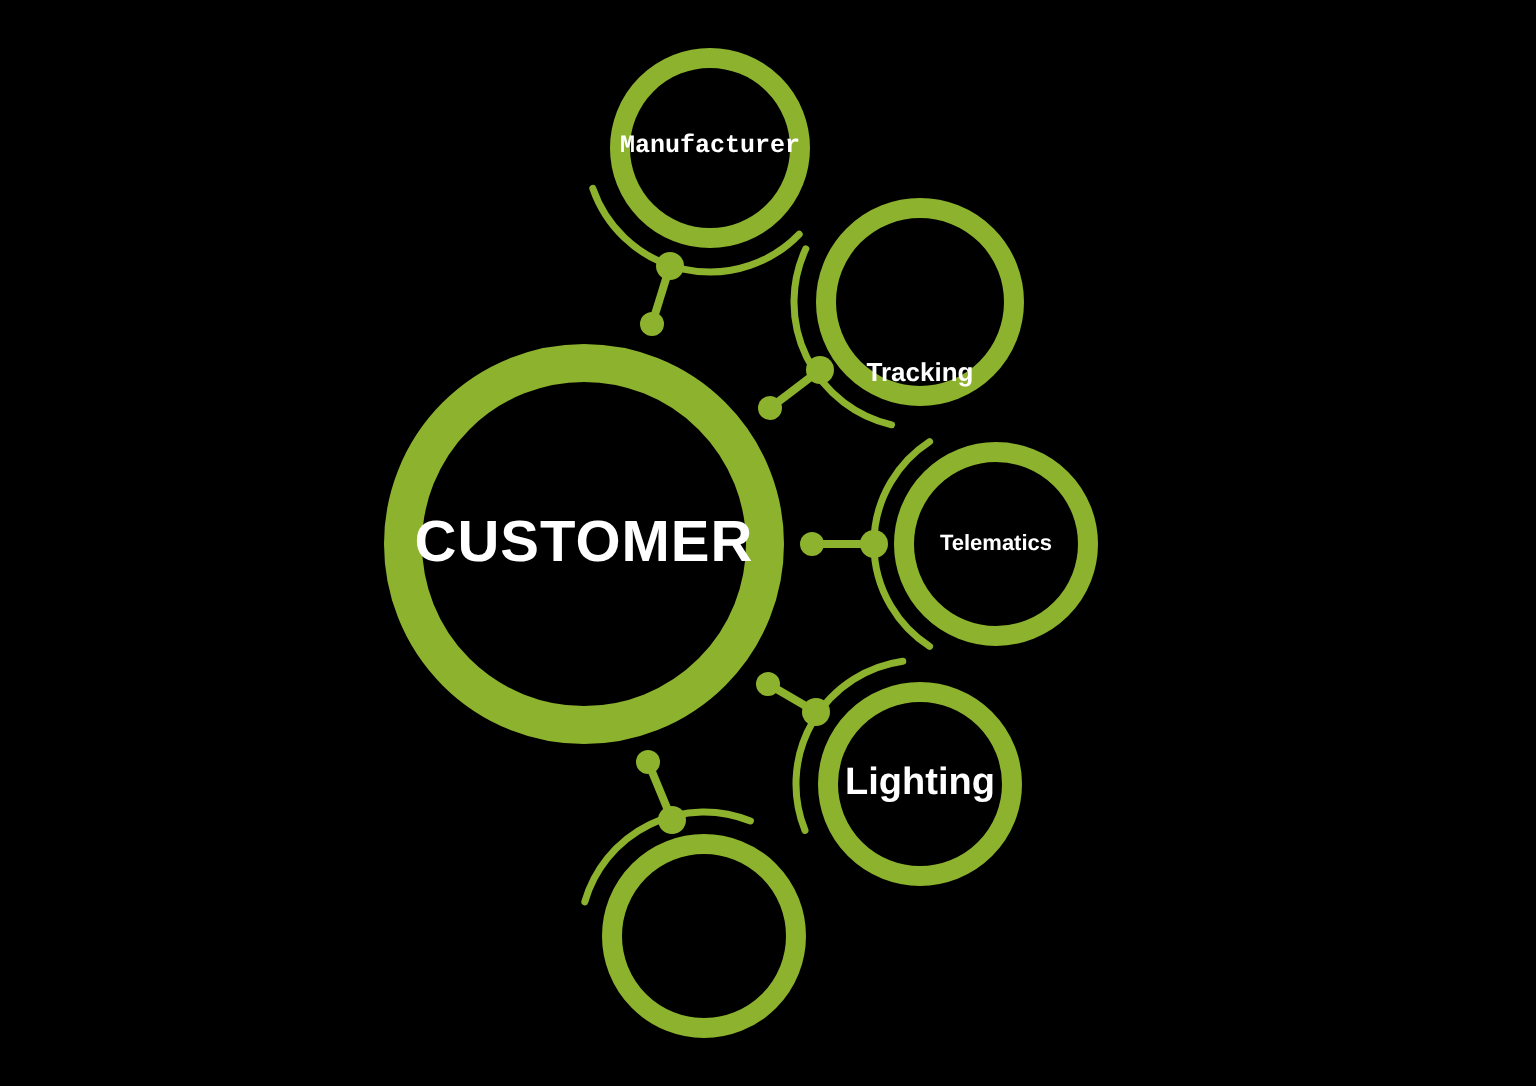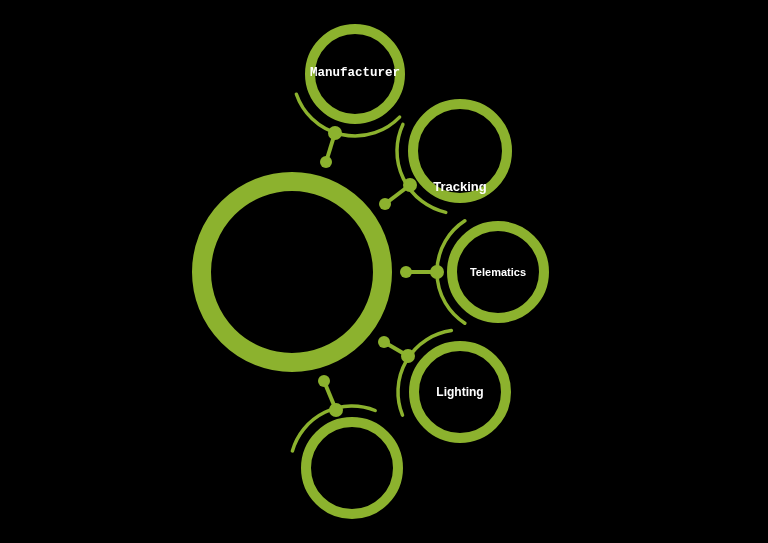--- a/index.html
+++ b/index.html
@@ -48,21 +48,21 @@
     margin-top: 36px;
   }
   .label-telematics {
     left: 498px;
     top: 272px;
     font-size: 11px;
   }
   .label-lighting {
     left: 460px;
     top: 392px;
-    font-size: 12px;
+    font-size: 19px;
     text-align: center;
   }
   .label-incab {
     left: 352px;
     top: 469px;
     font-size: 15px;
     line-height: 22px;
     white-space: normal;
     width: 90px;
   }
@@ -100,18 +100,19 @@
     <circle cx="408" cy="356" r="7" fill="#8CB22E"></circle>
     <circle cx="336" cy="410" r="7" fill="#8CB22E"></circle>
 
     <circle cx="326" cy="162" r="6" fill="#8CB22E"></circle>
     <circle cx="385" cy="204" r="6" fill="#8CB22E"></circle>
     <circle cx="406" cy="272" r="6" fill="#8CB22E"></circle>
     <circle cx="384" cy="342" r="6" fill="#8CB22E"></circle>
     <circle cx="324" cy="381" r="6" fill="#8CB22E"></circle>
   </svg>
 
+  <div class="label label-center">CUSTOMER</div>
   <div class="label label-manufacturer">Manufacturer</div>
   <div class="label label-tracking">Tracking</div>
   <div class="label label-telematics">Telematics</div>
   <div class="label label-lighting">Lighting</div>
 
 </div>
 
 </body></html>

